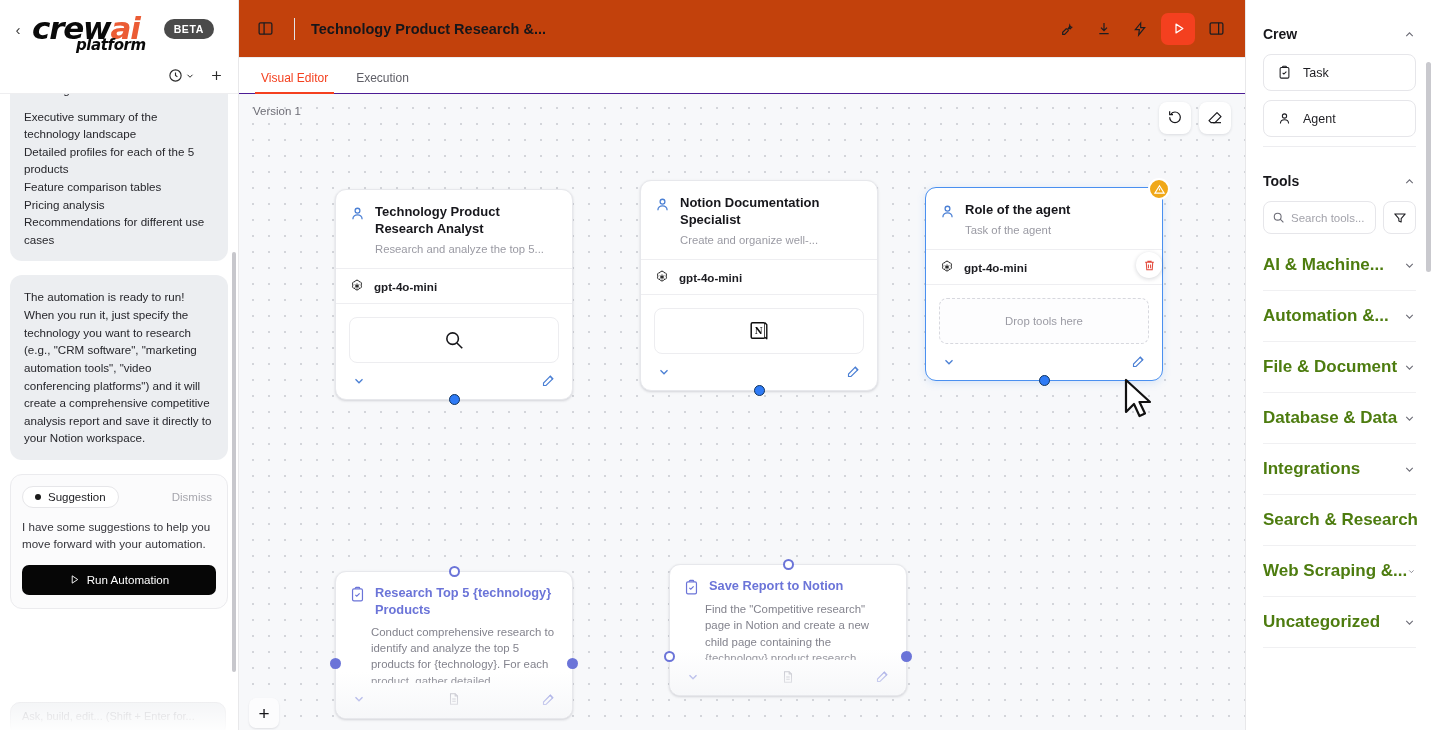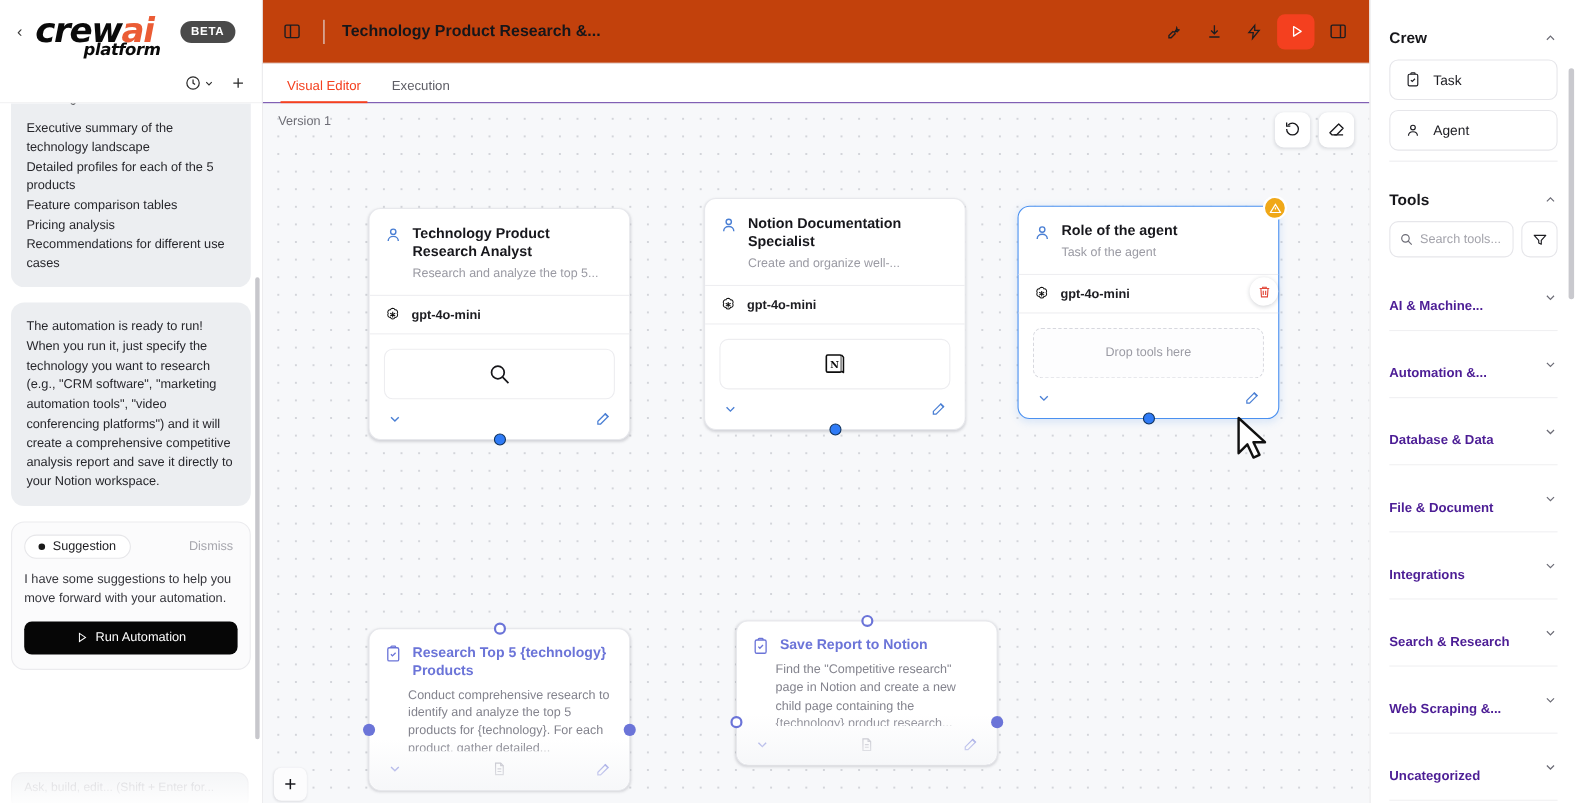--- a/index.html
+++ b/index.html
@@ -247,21 +247,21 @@
   .search-box input::placeholder { color: #a3a3ab; }
   .filter-btn {
     width: 33px; height: 33px; border: 1px solid #e6e6ea; border-radius: 8px;
     display: flex; align-items: center; justify-content: center; cursor: pointer;
     background: #fff; flex: 0 0 33px;
   }
   .cat-row {
     display: flex; align-items: center; justify-content: space-between;
     padding: 15px 0; border-bottom: 1px solid #f0f0f2; cursor: pointer;
   }
-  .cat-label { font-size: 12px; font-weight: bold; color: #4c1d95; white-space: nowrap; margin-top: 16px; }
+  .cat-label { font-size: 17px; font-weight: bold; color: #4d7c0f; white-space: nowrap; }
   .rp-scrollbar {
     position: absolute; right: 2px; top: 62px; width: 5px; height: 210px;
     background: #c9c9ce; border-radius: 3px; cursor: pointer;
   }
   .node-fade {
     position: absolute; left: 0; right: 0; bottom: 0; height: 46px;
     background: linear-gradient(to bottom, rgba(255,255,255,0), rgba(246,247,249,0.96));
     pointer-events: none; border-radius: 0 0 11px 11px;
   }
 </style>
@@ -678,27 +678,27 @@
             <path d="M6 9l6 6 6-6"></path>
           </svg>
       </div>
       <div class="cat-row">
         <span class="cat-label">Automation &amp;...</span>
         <svg width="13" height="13" viewBox="0 0 24 24" fill="none" stroke="#6c6c76" stroke-width="2">
             <path d="M6 9l6 6 6-6"></path>
           </svg>
       </div>
       <div class="cat-row">
+        <span class="cat-label">File &amp; Document</span>
+        <svg width="13" height="13" viewBox="0 0 24 24" fill="none" stroke="#6c6c76" stroke-width="2">
+            <path d="M6 9l6 6 6-6"></path>
+          </svg>
+      </div>
+      <div class="cat-row">
         <span class="cat-label">Database &amp; Data</span>
-        <svg width="13" height="13" viewBox="0 0 24 24" fill="none" stroke="#6c6c76" stroke-width="2">
-            <path d="M6 9l6 6 6-6"></path>
-          </svg>
-      </div>
-      <div class="cat-row">
-        <span class="cat-label">File &amp; Document</span>
         <svg width="13" height="13" viewBox="0 0 24 24" fill="none" stroke="#6c6c76" stroke-width="2">
             <path d="M6 9l6 6 6-6"></path>
           </svg>
       </div>
       <div class="cat-row">
         <span class="cat-label">Integrations</span>
         <svg width="13" height="13" viewBox="0 0 24 24" fill="none" stroke="#6c6c76" stroke-width="2">
             <path d="M6 9l6 6 6-6"></path>
           </svg>
       </div>

